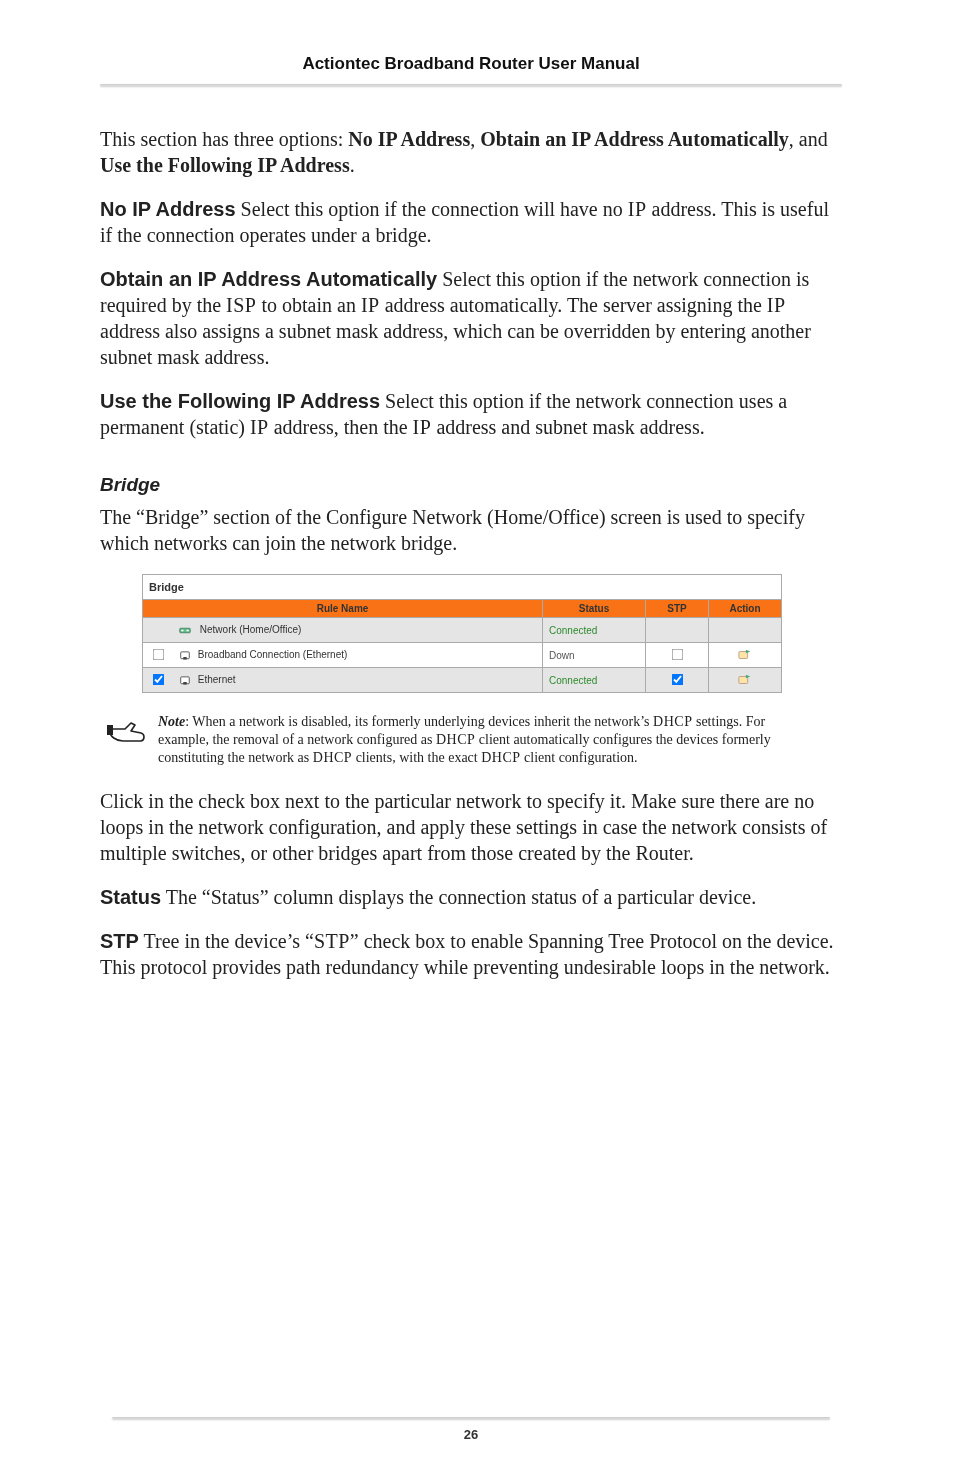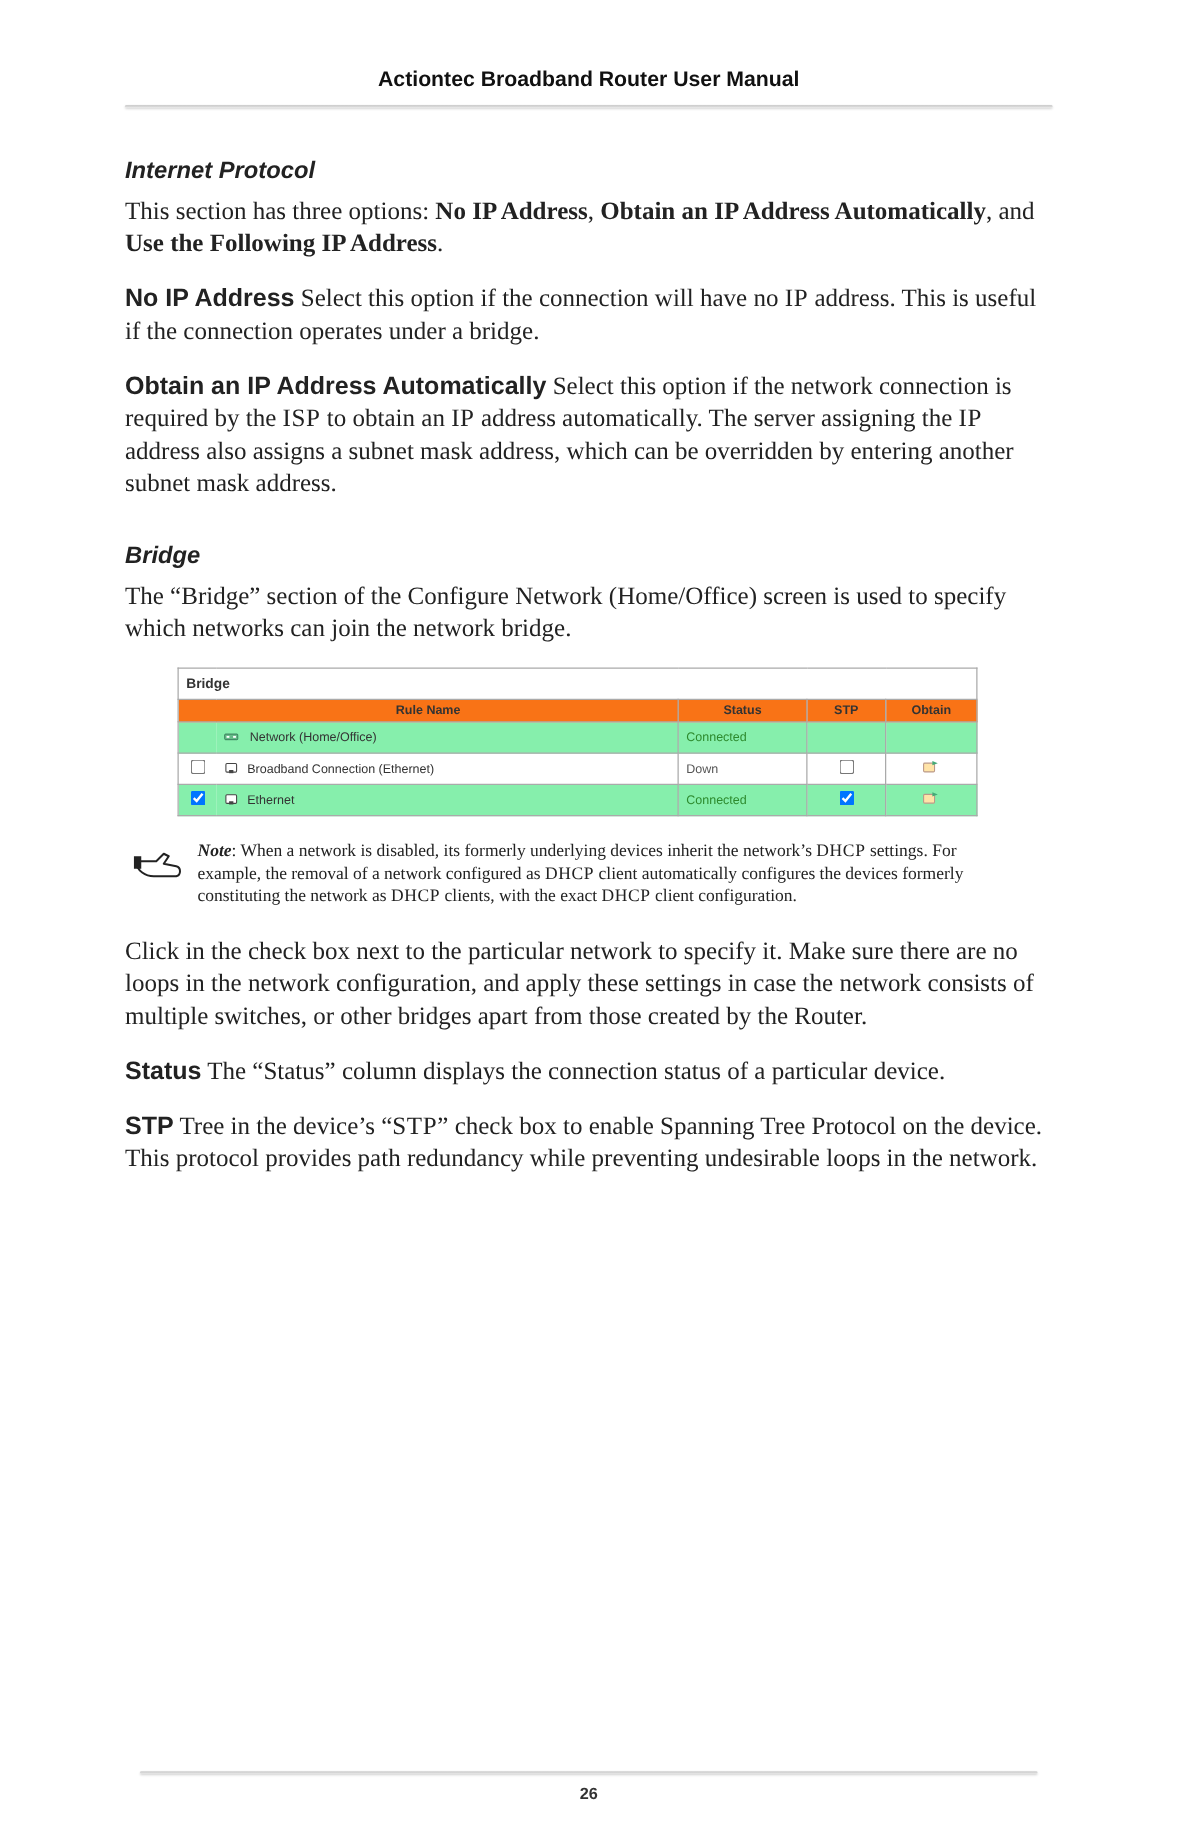--- a/index.html
+++ b/index.html
@@ -134,21 +134,21 @@
   .bridge-table th.rule {
     text-align: center;
     width: 360px;
   }
   .bridge-table td {
     padding: 3px 6px;
     border: 1px solid #aaa;
     vertical-align: middle;
     height: 18px;
   }
-  .row-blue { background: #86efac; }
+  .row-blue { background: #e5e5e5; }
   .row-white { background: #fff; }
   .status-green { color: #2d8a2d; }
   .status-gray  { color: #555; }
   .cell-center { text-align: center; }
   .nic-icon {
     display: inline-block;
     width: 12px;
     height: 10px;
     vertical-align: middle;
     margin-right: 6px;
@@ -170,49 +170,51 @@
     transform: scale(.9);
   }
 </style>
 </head>
 <body>
 
 <div class="page">
   <div class="top-title">Actiontec Broadband Router User Manual</div>
   <div class="top-divider"></div>
 
-  <h3 class="subhead">Internet Protocol</h3>
 
   <p class="body">
     <span>This section has three options: </span><span class="bold-serif">No IP Address</span><span>, </span><span class="bold-serif">Obtain an IP Address Automatically</span><span>, and </span><span class="bold-serif">Use the Following IP Address</span><span>.</span>
   </p>
 
   <p class="body">
     <span class="bold-sans">No IP Address</span><span>  Select this option if the connection will have no </span><span class="smallcaps">IP</span><span> address. This is useful if the connection operates under a bridge.</span>
   </p>
 
   <p class="body">
     <span class="bold-sans">Obtain an IP Address Automatically</span><span>  Select this option if the network connection is required by the </span><span class="smallcaps">ISP</span><span> to obtain an </span><span class="smallcaps">IP</span><span> address automatically. The server assigning the </span><span class="smallcaps">IP</span><span> address also assigns a subnet mask address, which can be overridden by entering another subnet mask address.</span>
   </p>
 
+  <p class="body">
+    <span class="bold-sans">Use the Following IP Address</span><span>  Select this option if the network connection uses a permanent (static) </span><span class="smallcaps">IP</span><span> address, then the </span><span class="smallcaps">IP</span><span> address and subnet mask address.</span>
+  </p>
 
   <h3 class="subhead">Bridge</h3>
   <p class="body">The “Bridge” section of the Configure Network (Home/Office) screen is used to specify which networks can join the network bridge.</p>
 
   <div class="bridge-table-wrap">
     <table class="bridge-table">
       <tbody>
           <tr>
         <td class="bridge-title-cell" colspan="5">Bridge</td>
       </tr>
       <tr>
         <th class="rule" colspan="2">Rule Name</th>
         <th style="width:90px">Status</th>
         <th style="width:50px">STP</th>
-        <th style="width:60px">Obtain</th>
+        <th style="width:60px">Action</th>
       </tr>
 
       <tr class="row-blue">
         <td style="width:18px;border-right:none"></td>
         <td style="border-left:none">
           <span class="nic-icon">
             <svg viewBox="0 0 16 12">
                   <rect x="1" y="3" width="14" height="6" rx="1" fill="#6b8" stroke="#375" stroke-width="1"></rect>
                   <rect x="3" y="5" width="3" height="2" fill="#fff"></rect>
                   <rect x="10" y="5" width="3" height="2" fill="#fff"></rect>

